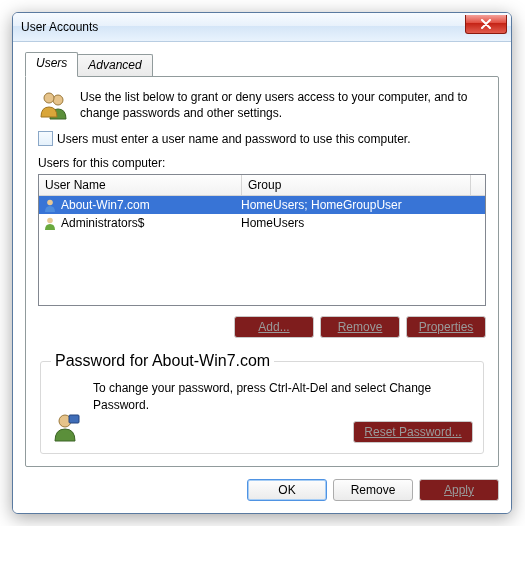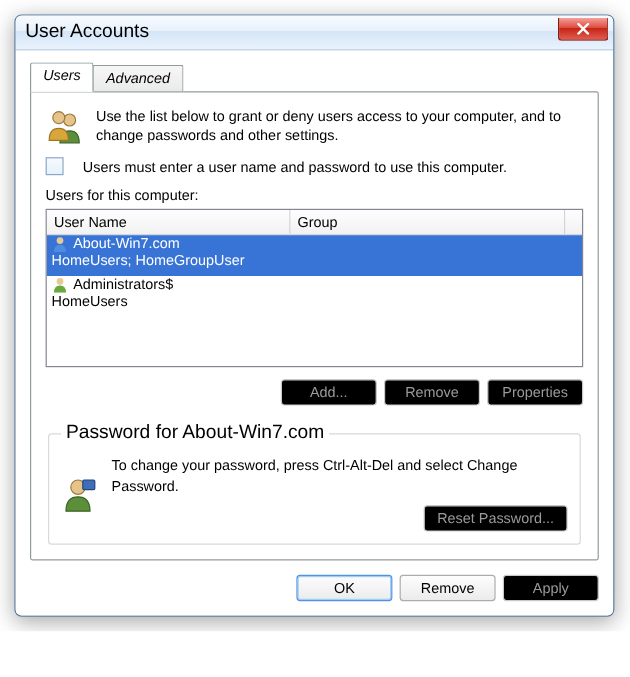--- a/index.html
+++ b/index.html
@@ -23,21 +23,21 @@
     background: linear-gradient(to bottom, #f7fbff 0%, #e8f1fb 45%, #d4e5f7 46%, #e9f3fd 100%);
     border-bottom: 1px solid #b8cde2;
     display: flex;
     align-items: center;
     padding: 0 4px 0 8px;
     position: relative;
   }
   .titlebar-title {
     flex: 1;
     color: #000;
-    font-size: 16px;
+    font-size: 12px;
   }
   .close-btn {
     width: 40px;
     height: 18px;
     background: linear-gradient(to bottom, #f4a09a 0%, #e04b3e 45%, #c42316 46%, #e25c4e 100%);
     border: 1px solid #8b1a0f;
     border-radius: 0 0 3px 3px;
     border-top: none;
     margin-top: -6px;
     display: flex;
@@ -88,21 +88,21 @@
   .intro {
     display: flex;
     gap: 10px;
     align-items: flex-start;
     margin-bottom: 10px;
   }
   .intro-text { line-height: 1.35; }
   .checkbox-row {
     display: flex;
     align-items: center;
-    gap: 16px;
+    gap: 4px;
     margin: 6px 0 10px 0;
   }
   .checkbox {
     width: 13px;
     height: 13px;
     border: 1px solid #8aa7c7;
     background: linear-gradient(to bottom,#f6fbff,#e5f1fb);
   }
   .users-label { margin-bottom: 4px; }
   .list {
@@ -116,24 +116,23 @@
     background: linear-gradient(to bottom,#fefefe,#f2f2f2);
     border-bottom: 1px solid #d5d5d5;
     font-size: 12px;
   }
   .col-name { width: 190px; padding: 3px 6px; border-right: 1px solid #d5d5d5; }
   .col-group { flex:1; padding: 3px 6px; border-right: 1px solid #d5d5d5;}
   .col-end { width:14px; padding:3px 0;}
   .list-body { }
   .row {
     display: flex;
-    align-items: flex-start;
-    height: 34px;
+    align-items: center;
+    height: 18px;
     font-size: 12px;
-    flex-direction: column;
   }
   .row.selected {
     background: #3874d6;
     color: #fff;
   }
   .row .c1 { width: 190px; padding: 0 4px; display:flex; align-items:center; gap:4px;}
   .row .c2 { flex:1; padding: 0 4px; }
   .usericon {
     width:14px; height:14px; display:inline-block;
   }
@@ -148,41 +147,42 @@
     height: 22px;
     padding: 0 10px;
     font: inherit;
     background: linear-gradient(to bottom,#fdfdfd,#ebebeb);
     border: 1px solid #acacac;
     border-radius: 3px;
     cursor: default;
   }
   button.win:disabled {
     color: #9a9a9a;
-    background: #000000;
+    background: #7f1d1d;
     border-color: #c9c9c9;
+    text-decoration: underline;
   }
   button.win.default {
     border-color: #4f93e3;
     box-shadow: 0 0 0 1px #a6cdf5 inset;
   }
   fieldset.group {
     border: 1px solid #d9d9d9;
     border-radius: 3px;
     margin-top: 14px;
     padding: 10px 10px 10px 10px;
   }
   fieldset.group legend {
     padding: 0 4px;
     font-size: 16px;
   }
   .pw-body {
     display:flex;
     gap:10px;
-    align-items:center;
+    align-items:flex-end;
   }
   .pw-text { line-height:1.35; flex:1;}
   .pw-btnrow { display:flex; justify-content:flex-end; margin-top:8px;}
   .bottom-buttons {
     display:flex;
     justify-content:flex-end;
     gap:6px;
     margin-top:12px;
     align-items:flex-end;
   }

